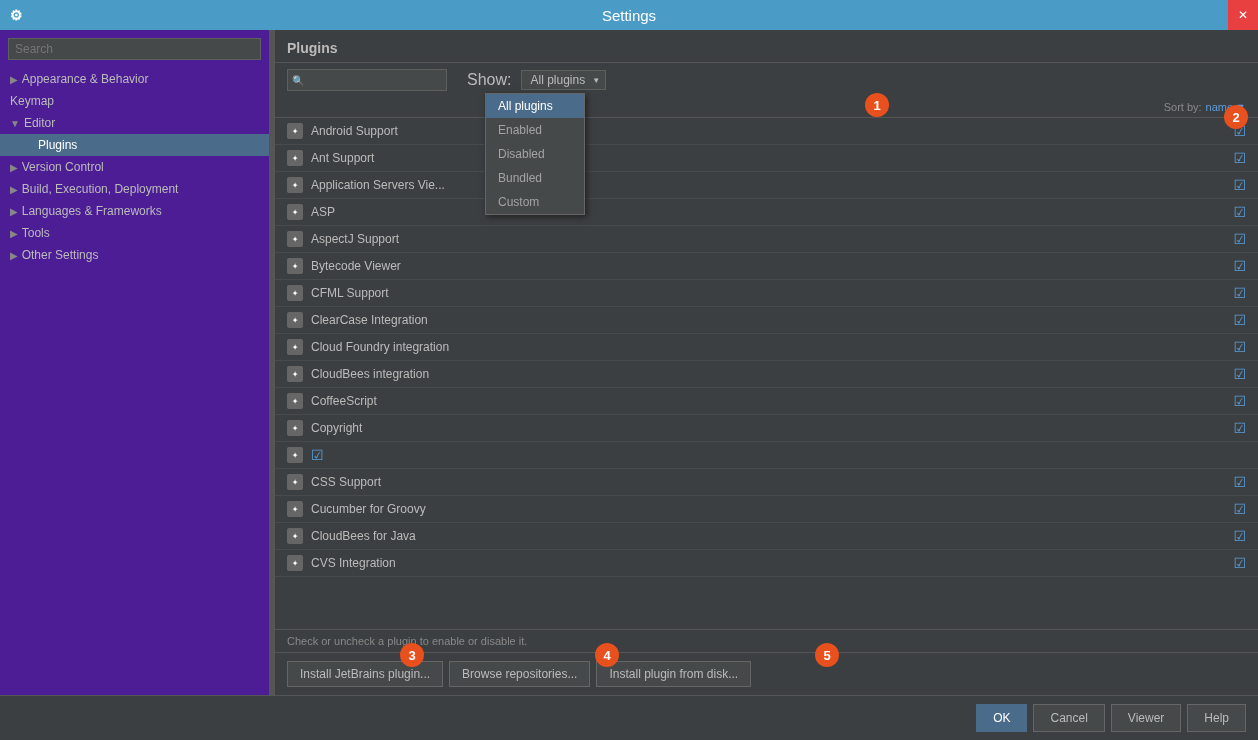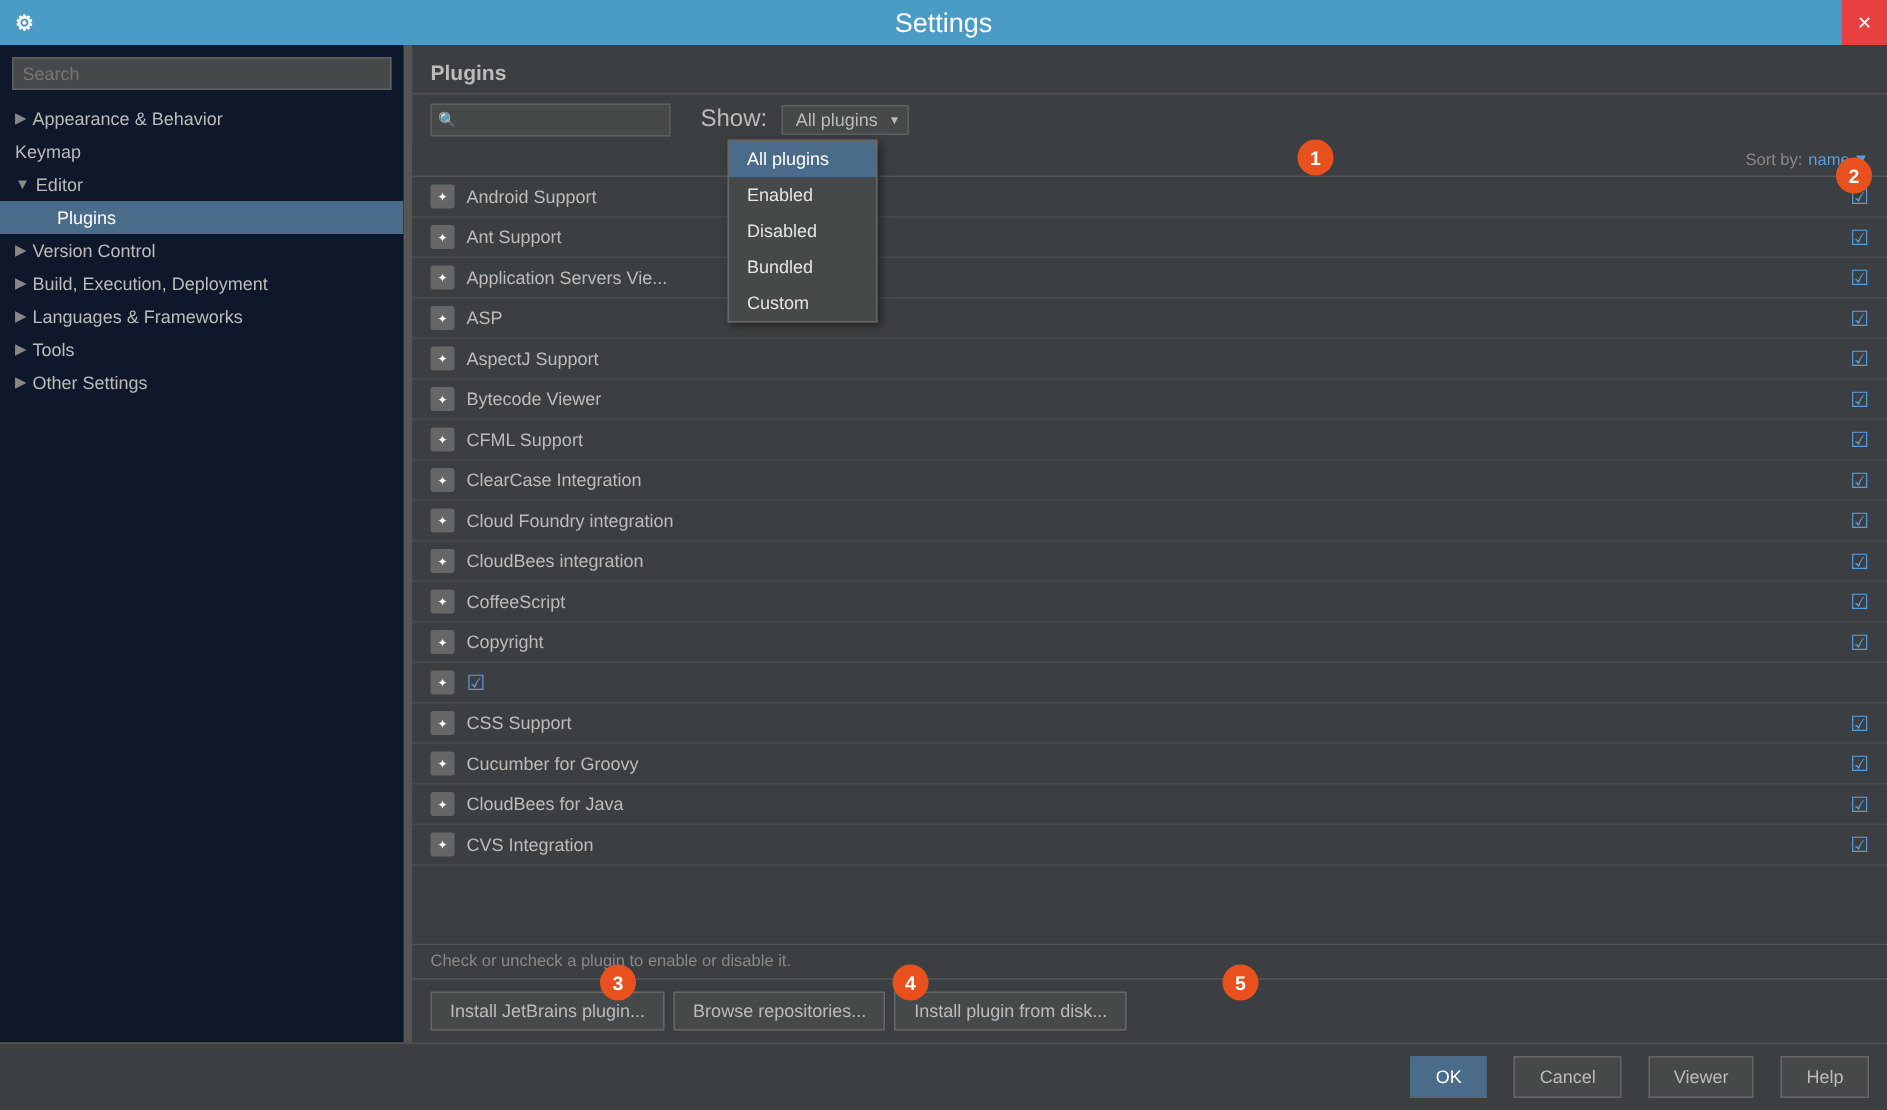--- a/index.html
+++ b/index.html
@@ -17,21 +17,21 @@
     .title-bar {
       background: #4a9cc7;
       height: 30px;
       display: flex;
       align-items: center;
       justify-content: center;
       position: relative;
     }
     .title-bar-text {
       color: #fff;
-      font-size: 18px;
+      font-size: 15px;
       font-weight: normal;
     }
     .title-bar-logo {
       position: absolute;
       left: 10px;
       color: #fff;
       font-size: 14px;
       font-weight: bold;
     }
     .title-bar-close {
@@ -58,21 +58,21 @@
 
     .content-area {
       display: flex;
       flex: 1;
       overflow: hidden;
     }
 
     
     .sidebar {
       width: 270px;
-      background: #0f172a;
+      background: #4c1d95;
       border-right: 1px solid #555;
       display: flex;
       flex-direction: column;
       overflow-y: auto;
     }
 
     .sidebar-search {
       padding: 8px;
     }
 
@@ -196,21 +196,21 @@
       background: #45494a;
       border: 1px solid #666;
       z-index: 100;
       min-width: 100px;
       box-shadow: 2px 2px 6px rgba(0,0,0,0.5);
     }
 
     .dropdown-menu-item {
       padding: 5px 12px;
       cursor: pointer;
-      color: #e5e5e5;
+      color: #a3a3a3;
       font-size: 12px;
     }
 
     .dropdown-menu-item.selected {
       background: #4a6b8a;
       color: #fff;
     }
 
     .plugins-list-header {
       display: flex;
@@ -312,21 +312,21 @@
     }
 
     
     .footer-bar {
       display: flex;
       justify-content: flex-end;
       align-items: center;
       padding: 8px 12px;
       background: #3c3f41;
       border-top: 1px solid #555;
-      gap: 18px;
+      gap: 6px;
     }
 
     .footer-btn {
       padding: 6px 16px;
       font-size: 12px;
       cursor: pointer;
       outline: none;
       background: #45494a;
       border: 1px solid #666;
       color: #bbbbbb;

